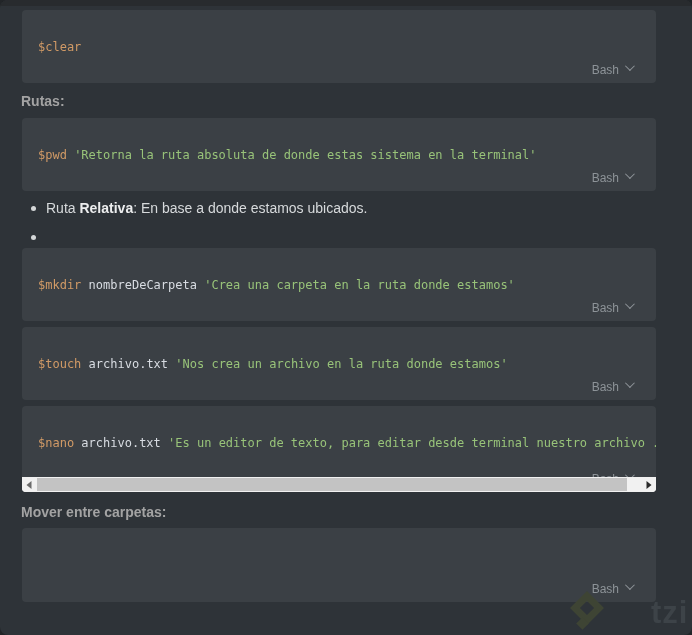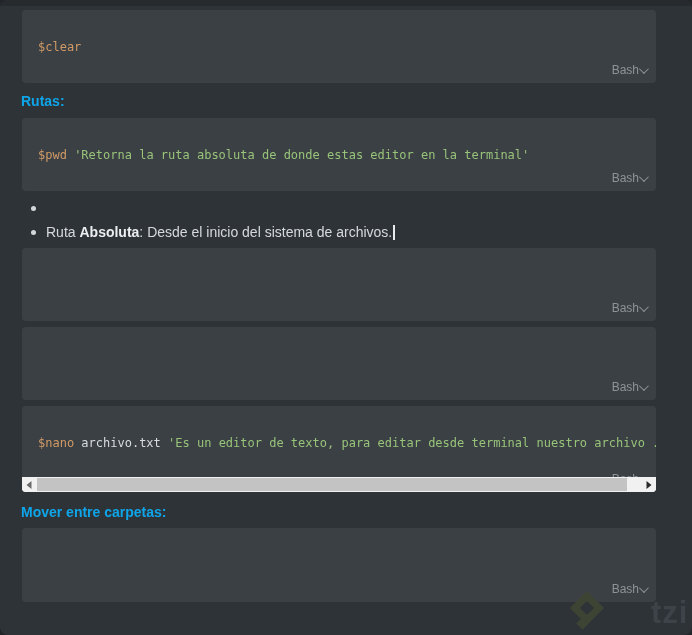--- a/index.html
+++ b/index.html
@@ -39,36 +39,36 @@
   .code-block.last { height:74px; }
   .code-line {
     font-family:"DejaVu Sans Mono","Liberation Mono",monospace;
     font-size:12px; line-height:14px;
     white-space:nowrap;
     color:#d8dce2;
   }
   .tok-cmd { color:#d19a66; }
   .tok-str { color:#98c379; }
   .lang-select {
-    position:absolute; right:10px; bottom:6px;
-    display:flex; align-items:center; 
+    position:absolute; right:24px; bottom:6px;
+    display:flex; align-items:flex-start; gap:6px;
     font-size:12px; line-height:13px; color:#8d9398;
     cursor:pointer; background:none; border:none;
     font-family:"Liberation Sans", sans-serif;
   }
   .chevron {
     width:7px; height:7px;
     border-right:1.5px solid #8d9398; border-bottom:1.5px solid #8d9398;
     transform:rotate(45deg) translateY(-2px);
     display:inline-block;
   }
 
   
   h3.section-heading {
-    color:#0ea5e9; font-size:14px; line-height:16px; font-weight:bold;
+    color:#a3a3a3; font-size:14px; line-height:16px; font-weight:bold;
     margin-left:-1px;
   }
   .h-rutas { margin-top:10px; }
   .h-crear { margin-top:14px; }
   .h-mover { margin-top:12px; }
 
   ul.bullet-list { list-style:none; margin-top:9px; }
   ul.bullet-list li {
     display:flex; align-items:flex-start;
     color:#d7dadc; font-size:14px; line-height:16px;
@@ -137,46 +137,48 @@
       <div class="code-line"><span class="tok-cmd">$clear</span><span class="tok-plain"></span><span class="tok-str"></span></div>
       <button class="lang-select">
           <span>Bash</span>
           <span class="chevron"></span>
         </button>
     </div>
 
     <h3 class="section-heading h-rutas">Rutas:</h3>
 
     <div class="code-block" style="margin-top:9px;">
-      <div class="code-line"><span class="tok-cmd">$pwd</span><span class="tok-plain"></span><span class="tok-str"> 'Retorna la ruta absoluta de donde estas editor en la terminal'</span></div>
+      <div class="code-line"><span class="tok-cmd">$pwd</span><span class="tok-plain"></span><span class="tok-str"> 'Retorna la ruta absoluta de donde estas sistema en la terminal'</span></div>
       <button class="lang-select">
           <span>Bash</span>
           <span class="chevron"></span>
         </button>
     </div>
 
     <ul class="bullet-list">
       <li>
         <span class="bullet-dot"></span>
+        <p><span>Ruta </span><span class="bold-seg">Relativa</span><span>: En base a donde estamos ubicados.</span></p>
       </li>
       <li>
         <span class="bullet-dot"></span>
-        <p><span>Ruta </span><span class="bold-seg">Absoluta</span><span>: Desde el inicio del sistema de archivos.</span><span class="text-cursor"></span></p>
       </li>
     </ul>
 
 
     <div class="code-block" style="margin-top:8px;">
+      <div class="code-line"><span class="tok-cmd">$mkdir</span><span class="tok-plain"> nombreDeCarpeta</span><span class="tok-str"> 'Crea una carpeta en la ruta donde estamos'</span></div>
       <button class="lang-select">
           <span>Bash</span>
           <span class="chevron"></span>
         </button>
     </div>
 
     <div class="code-block">
+      <div class="code-line"><span class="tok-cmd">$touch</span><span class="tok-plain"> archivo.txt</span><span class="tok-str"> 'Nos crea un archivo en la ruta donde estamos'</span></div>
       <button class="lang-select">
           <span>Bash</span>
           <span class="chevron"></span>
         </button>
     </div>
 
     <div class="code-block tall">
       <div class="code-line"><span class="tok-cmd">$nano</span><span class="tok-plain"> archivo.txt</span><span class="tok-str"> 'Es un editor de texto, para editar desde terminal nuestro archivo ...'</span></div>
       <button class="lang-select">
           <span>Bash</span>

